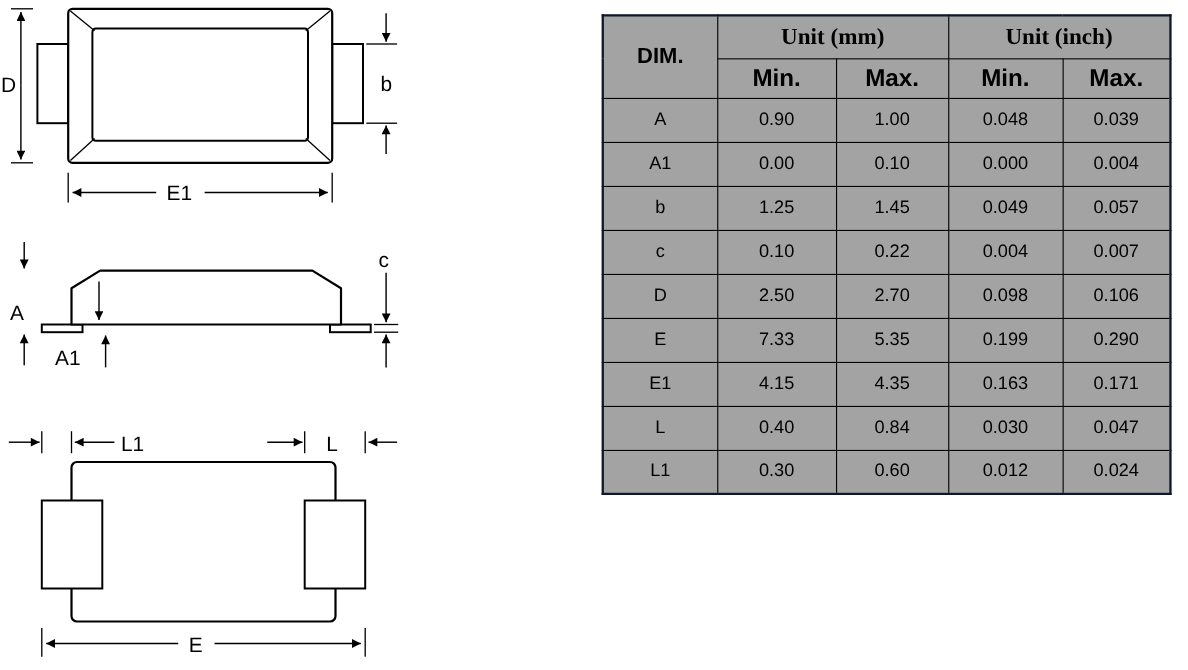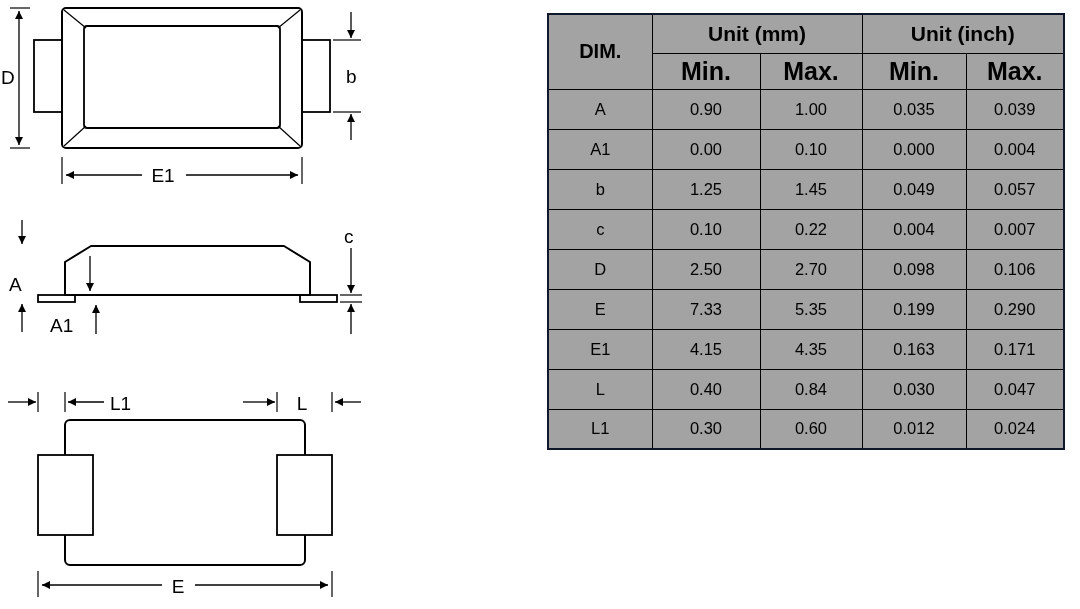--- a/index.html
+++ b/index.html
@@ -33,22 +33,22 @@
   }
   .dim-table th, .dim-table td {
     border: 1.6px solid #000000;
     text-align: center;
     vertical-align: middle;
     padding: 0 4px;
     color: #000000;
   }
   .dim-table th { font-weight: bold; }
   th.h-dim   { font-size: 20px; width: 104px; }
-  th.h-group { font-size: 21px; height: 39px; }
-  th.h-sub   { font-size: 25px; height: 36px; margin-top: 22px; }
+  th.h-group { font-size: 21px; height: 39px; font-family: Liberation Serif, serif; }
+  th.h-sub   { font-size: 22px; height: 36px; margin-top: 22px; }
   th.w-mm-min   { width: 108px; }
   th.w-mm-max   { width: 102px; }
   th.w-inch-min { width: 104px; }
   th.w-inch-max { width: 98px; }
   .dim-table td { font-size: 16.5px; height: 40px; font-weight: normal; }
 </style>
 </head>
 <body>
 
 <div class="drawings">
@@ -164,21 +164,21 @@
         <th class="h-sub w-mm-max">Max.</th>
         <th class="h-sub w-inch-min">Min.</th>
         <th class="h-sub w-inch-max">Max.</th>
       </tr>
     </thead>
     <tbody id="dim-rows">
         <tr>
           <td>A</td>
           <td>0.90</td>
           <td>1.00</td>
-          <td>0.035</td>
+          <td>0.048</td>
           <td>0.039</td>
         </tr>
         <tr>
           <td>A1</td>
           <td>0.00</td>
           <td>0.10</td>
           <td>0.000</td>
           <td>0.004</td>
         </tr>
         <tr>

